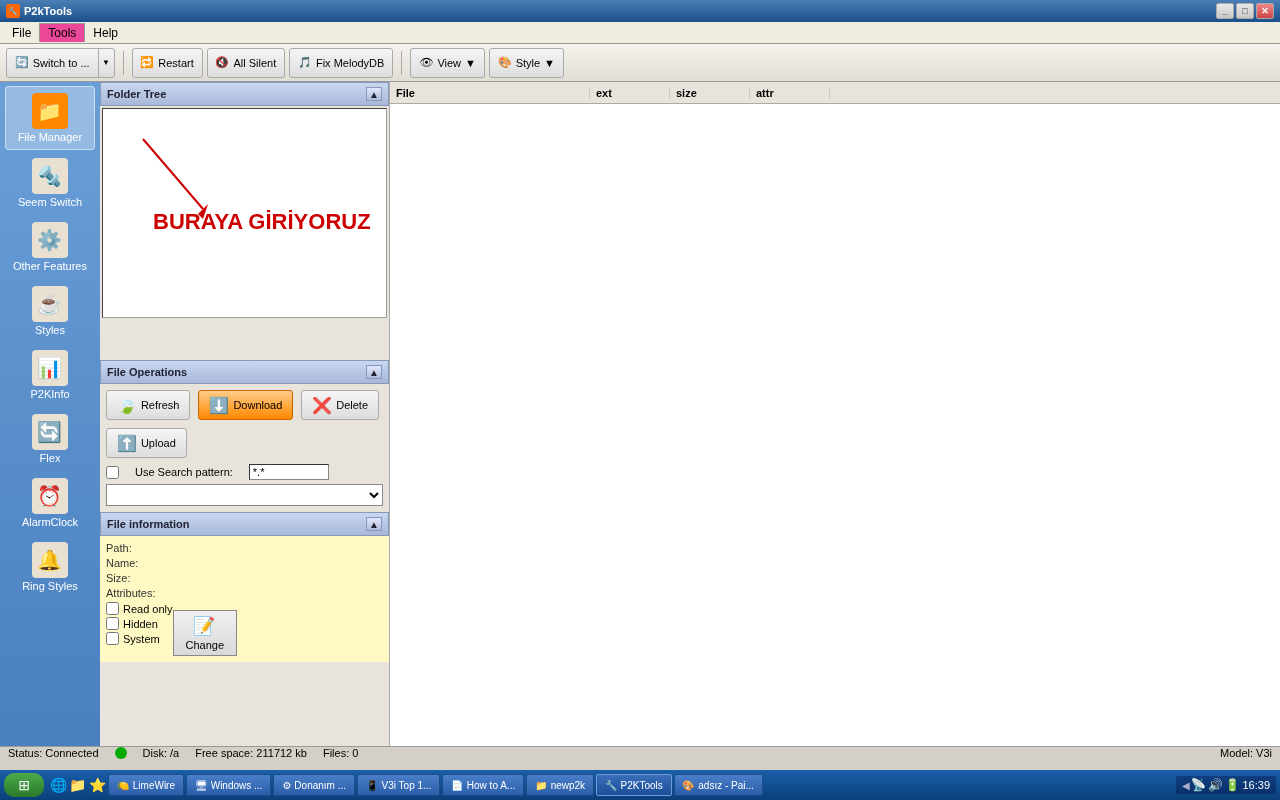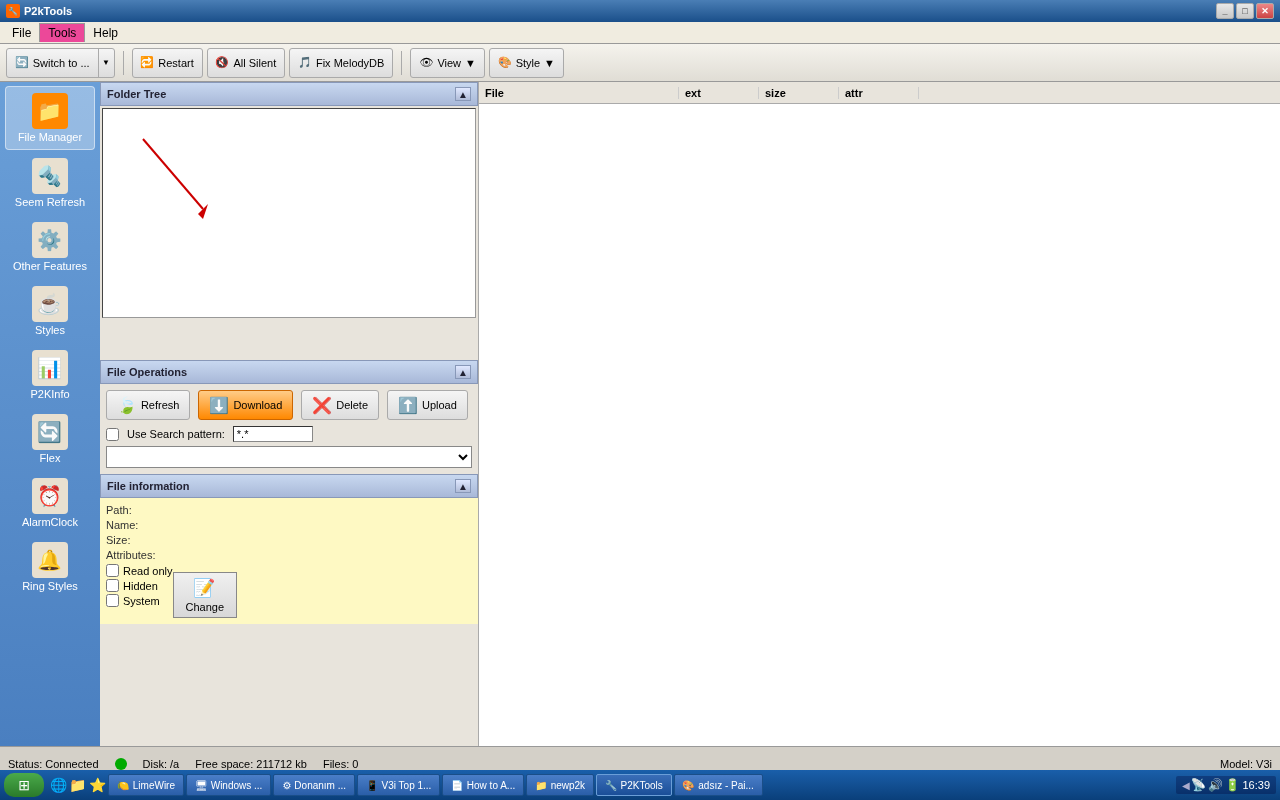--- a/index.html
+++ b/index.html
@@ -109,21 +109,21 @@
       background: #e8e0d0;
       border-radius: 4px;
       display: flex; align-items: center; justify-content: center;
       margin-bottom: 2px;
       font-size: 20px;
     }
     .sidebar-icon.orange-bg { background: #ff8800; }
 
     
     .left-panel {
-      width: 379px;
+      width: 290px;
       background: #e8e4dc;
       border-right: 1px solid #aaa;
       display: flex;
       flex-direction: column;
     }
 
     
     .panel-header {
       height: 24px;
       background: linear-gradient(to bottom, #c8d8f0, #a8b8d8);
@@ -183,21 +183,21 @@
       font-size: 11px;
     }
     .op-btn.highlighted {
       background: linear-gradient(to bottom, #ffcc88, #ff8800);
       border-color: #cc6600;
     }
 
     .checkbox-row {
       display: flex;
       align-items: center;
-      gap: 8px;
+      gap: 16px;
       margin-bottom: 4px;
       font-size: 11px;
     }
     .search-input {
       border: 1px inset #888;
       padding: 1px 3px;
       font-size: 11px;
       width: 80px;
       background: white;
     }
@@ -267,21 +267,21 @@
     .file-col.ext { width: 80px; }
     .file-col.size { width: 80px; }
     .file-col.attr { width: 80px; }
 
     
     .status-bar {
       height: 24px;
       background: #d4d0c8;
       border-top: 1px solid #999;
       display: flex;
-      align-items: flex-end;
+      align-items: flex-start;
       padding: 0 8px;
       gap: 16px;
       font-size: 11px;
     }
     .status-indicator {
       width: 12px; height: 12px;
       border-radius: 50%;
       background: #00aa00;
     }
 
@@ -399,21 +399,21 @@
 
 <div class="app-body">
 
   <div class="sidebar">
     <div class="sidebar-item active">
       <div class="sidebar-icon orange-bg">📁</div>
       <span>File Manager</span>
     </div>
     <div class="sidebar-item">
       <div class="sidebar-icon">🔩</div>
-      <span>Seem Refresh</span>
+      <span>Seem Switch</span>
     </div>
     <div class="sidebar-item">
       <div class="sidebar-icon">⚙️</div>
       <span>Other Features</span>
     </div>
     <div class="sidebar-item">
       <div class="sidebar-icon">☕</div>
       <span>Styles</span>
     </div>
     <div class="sidebar-item">
@@ -439,20 +439,21 @@
     <div class="panel-header">
       <span>Folder Tree</span>
       <div class="panel-collapse-btn">▲</div>
     </div>
     <div class="folder-tree">
 
       <svg class="arrow-line" width="120" height="120" style="position:absolute;top:10px;left:20px;">
         <line x1="20" y1="20" x2="80" y2="90" stroke="#cc0000" stroke-width="2"></line>
         <polygon points="75,95 85,85 80,100" fill="#cc0000"></polygon>
       </svg>
+      <div style="position:absolute;top:100px;left:50px;color:#cc0000;font-size:22px;font-weight:bold;">BURAYA GİRİYORUZ</div>
     </div>
 
     <div class="file-ops">
       <div class="panel-header">
         <span>File Operations</span>
         <div class="panel-collapse-btn">▲</div>
       </div>
       <div class="file-ops-content">
         <div class="ops-buttons">
           <button class="op-btn">

